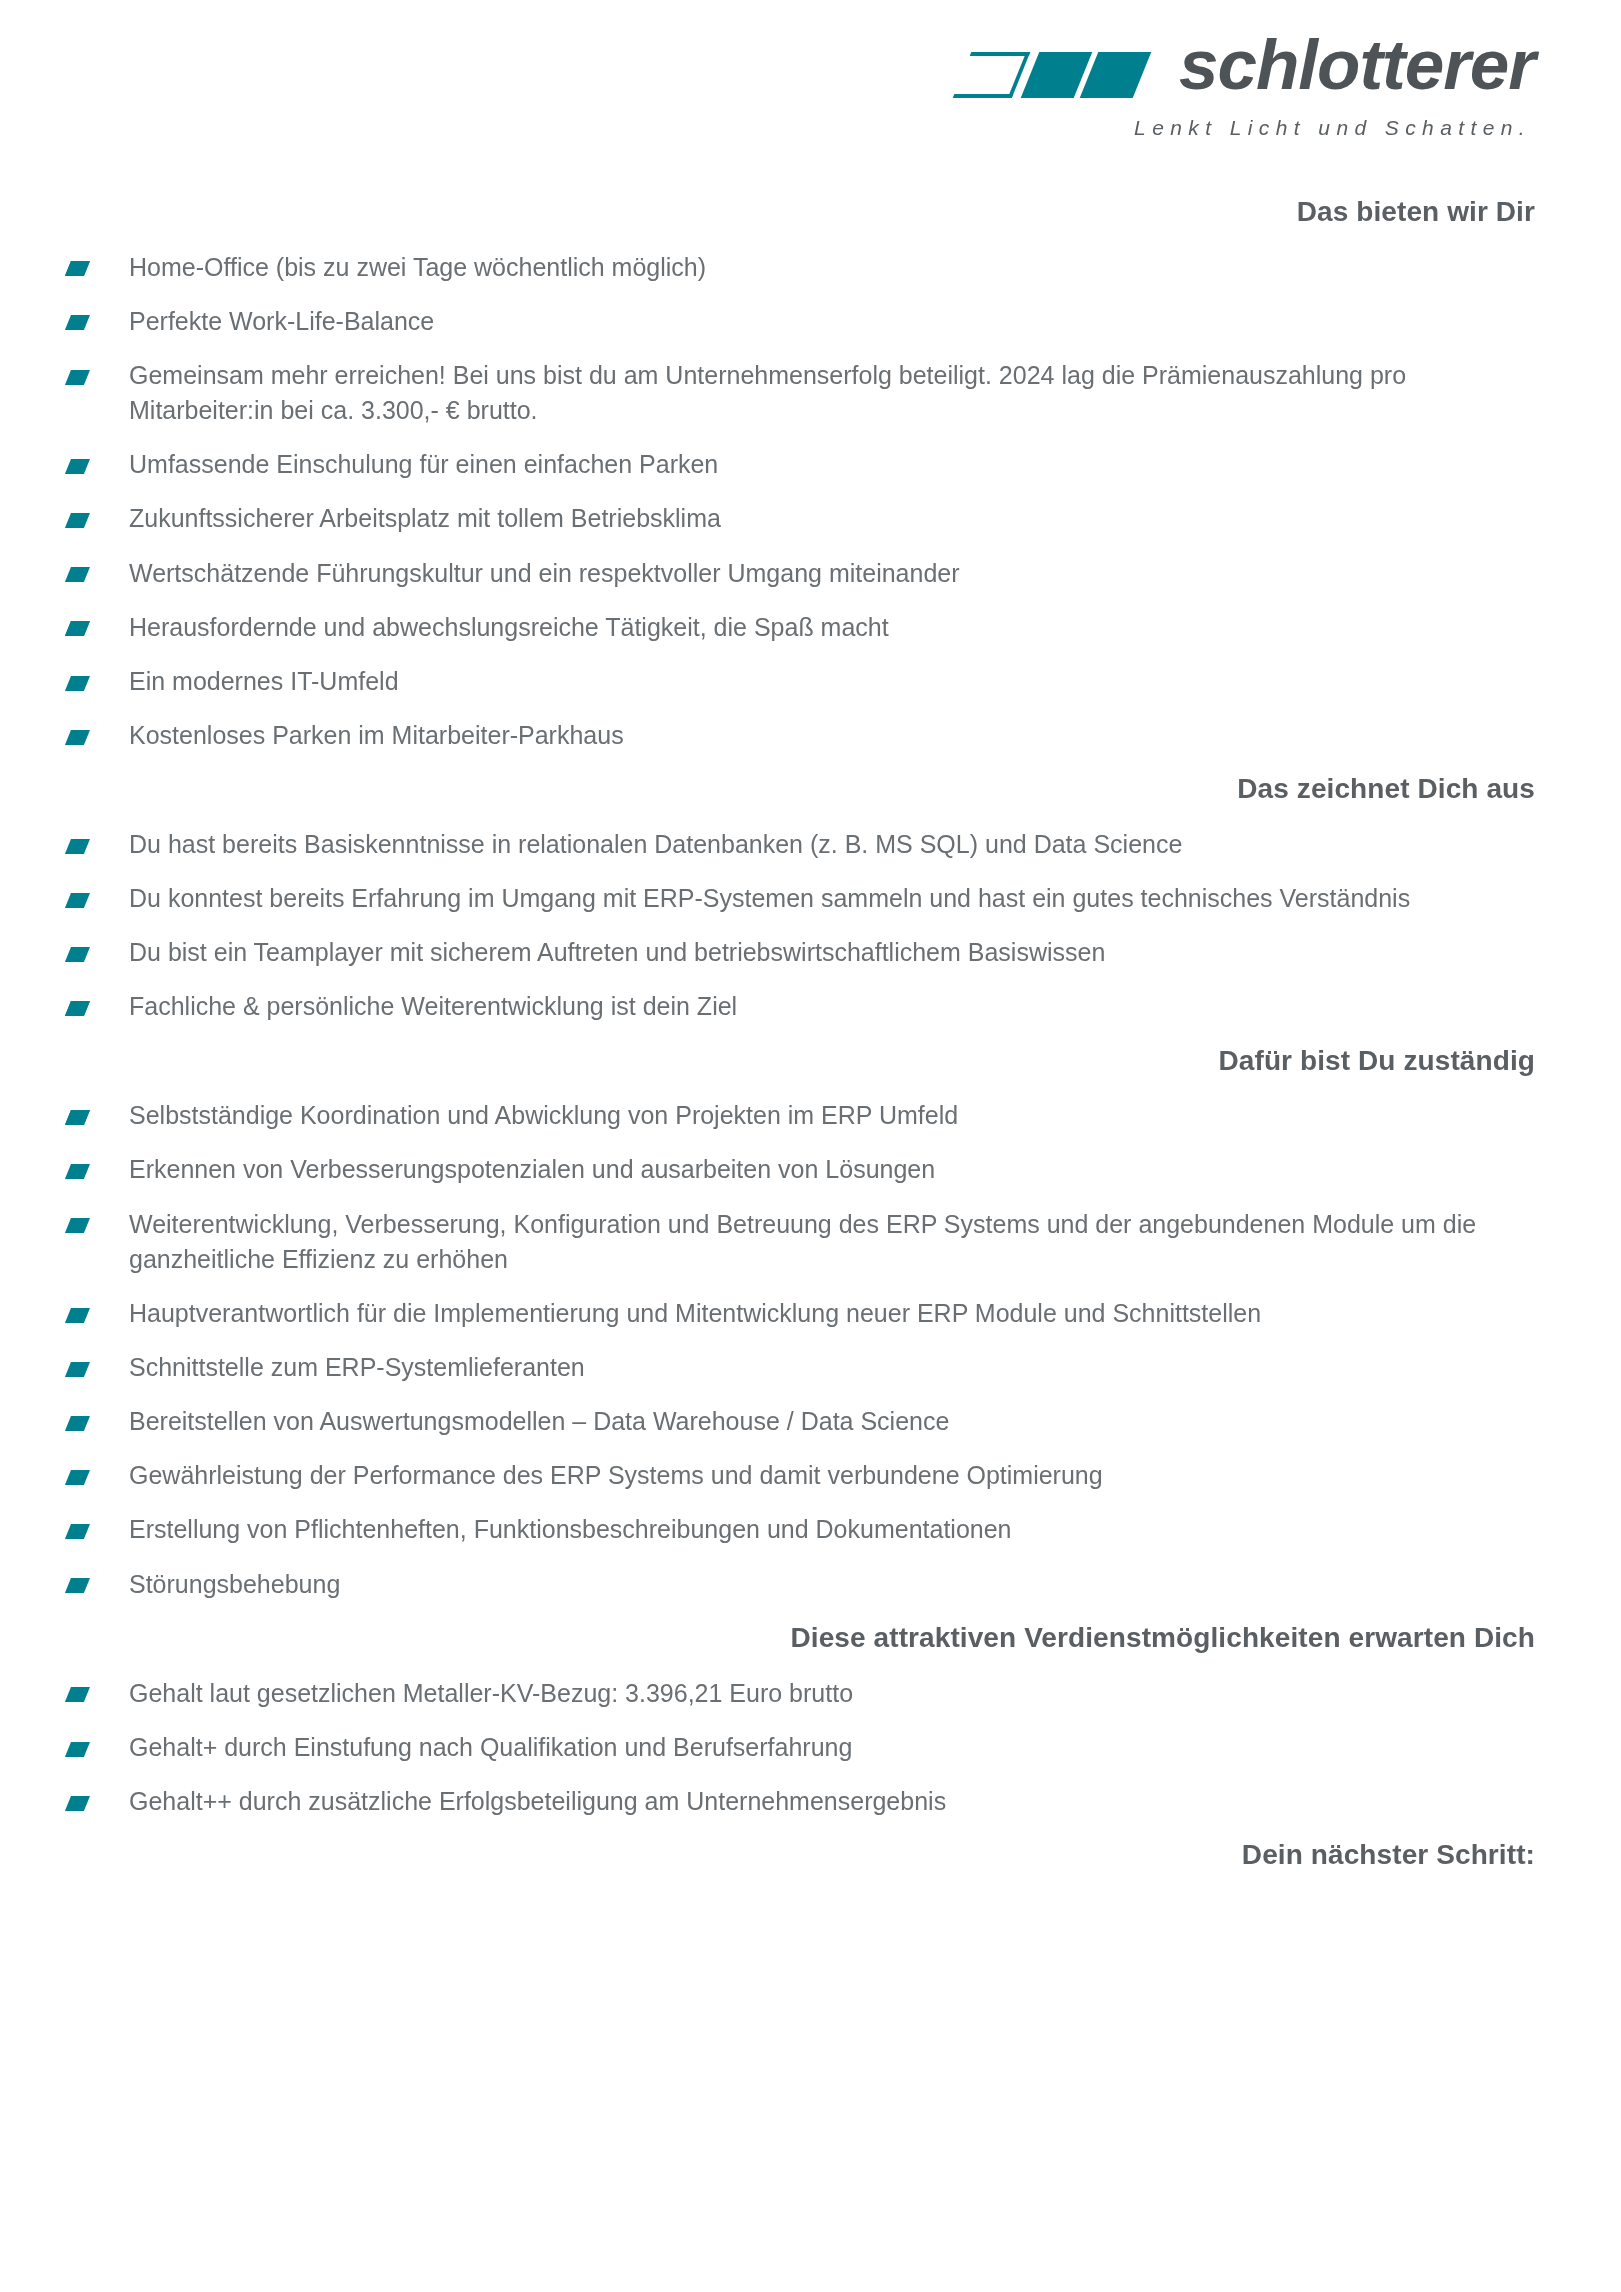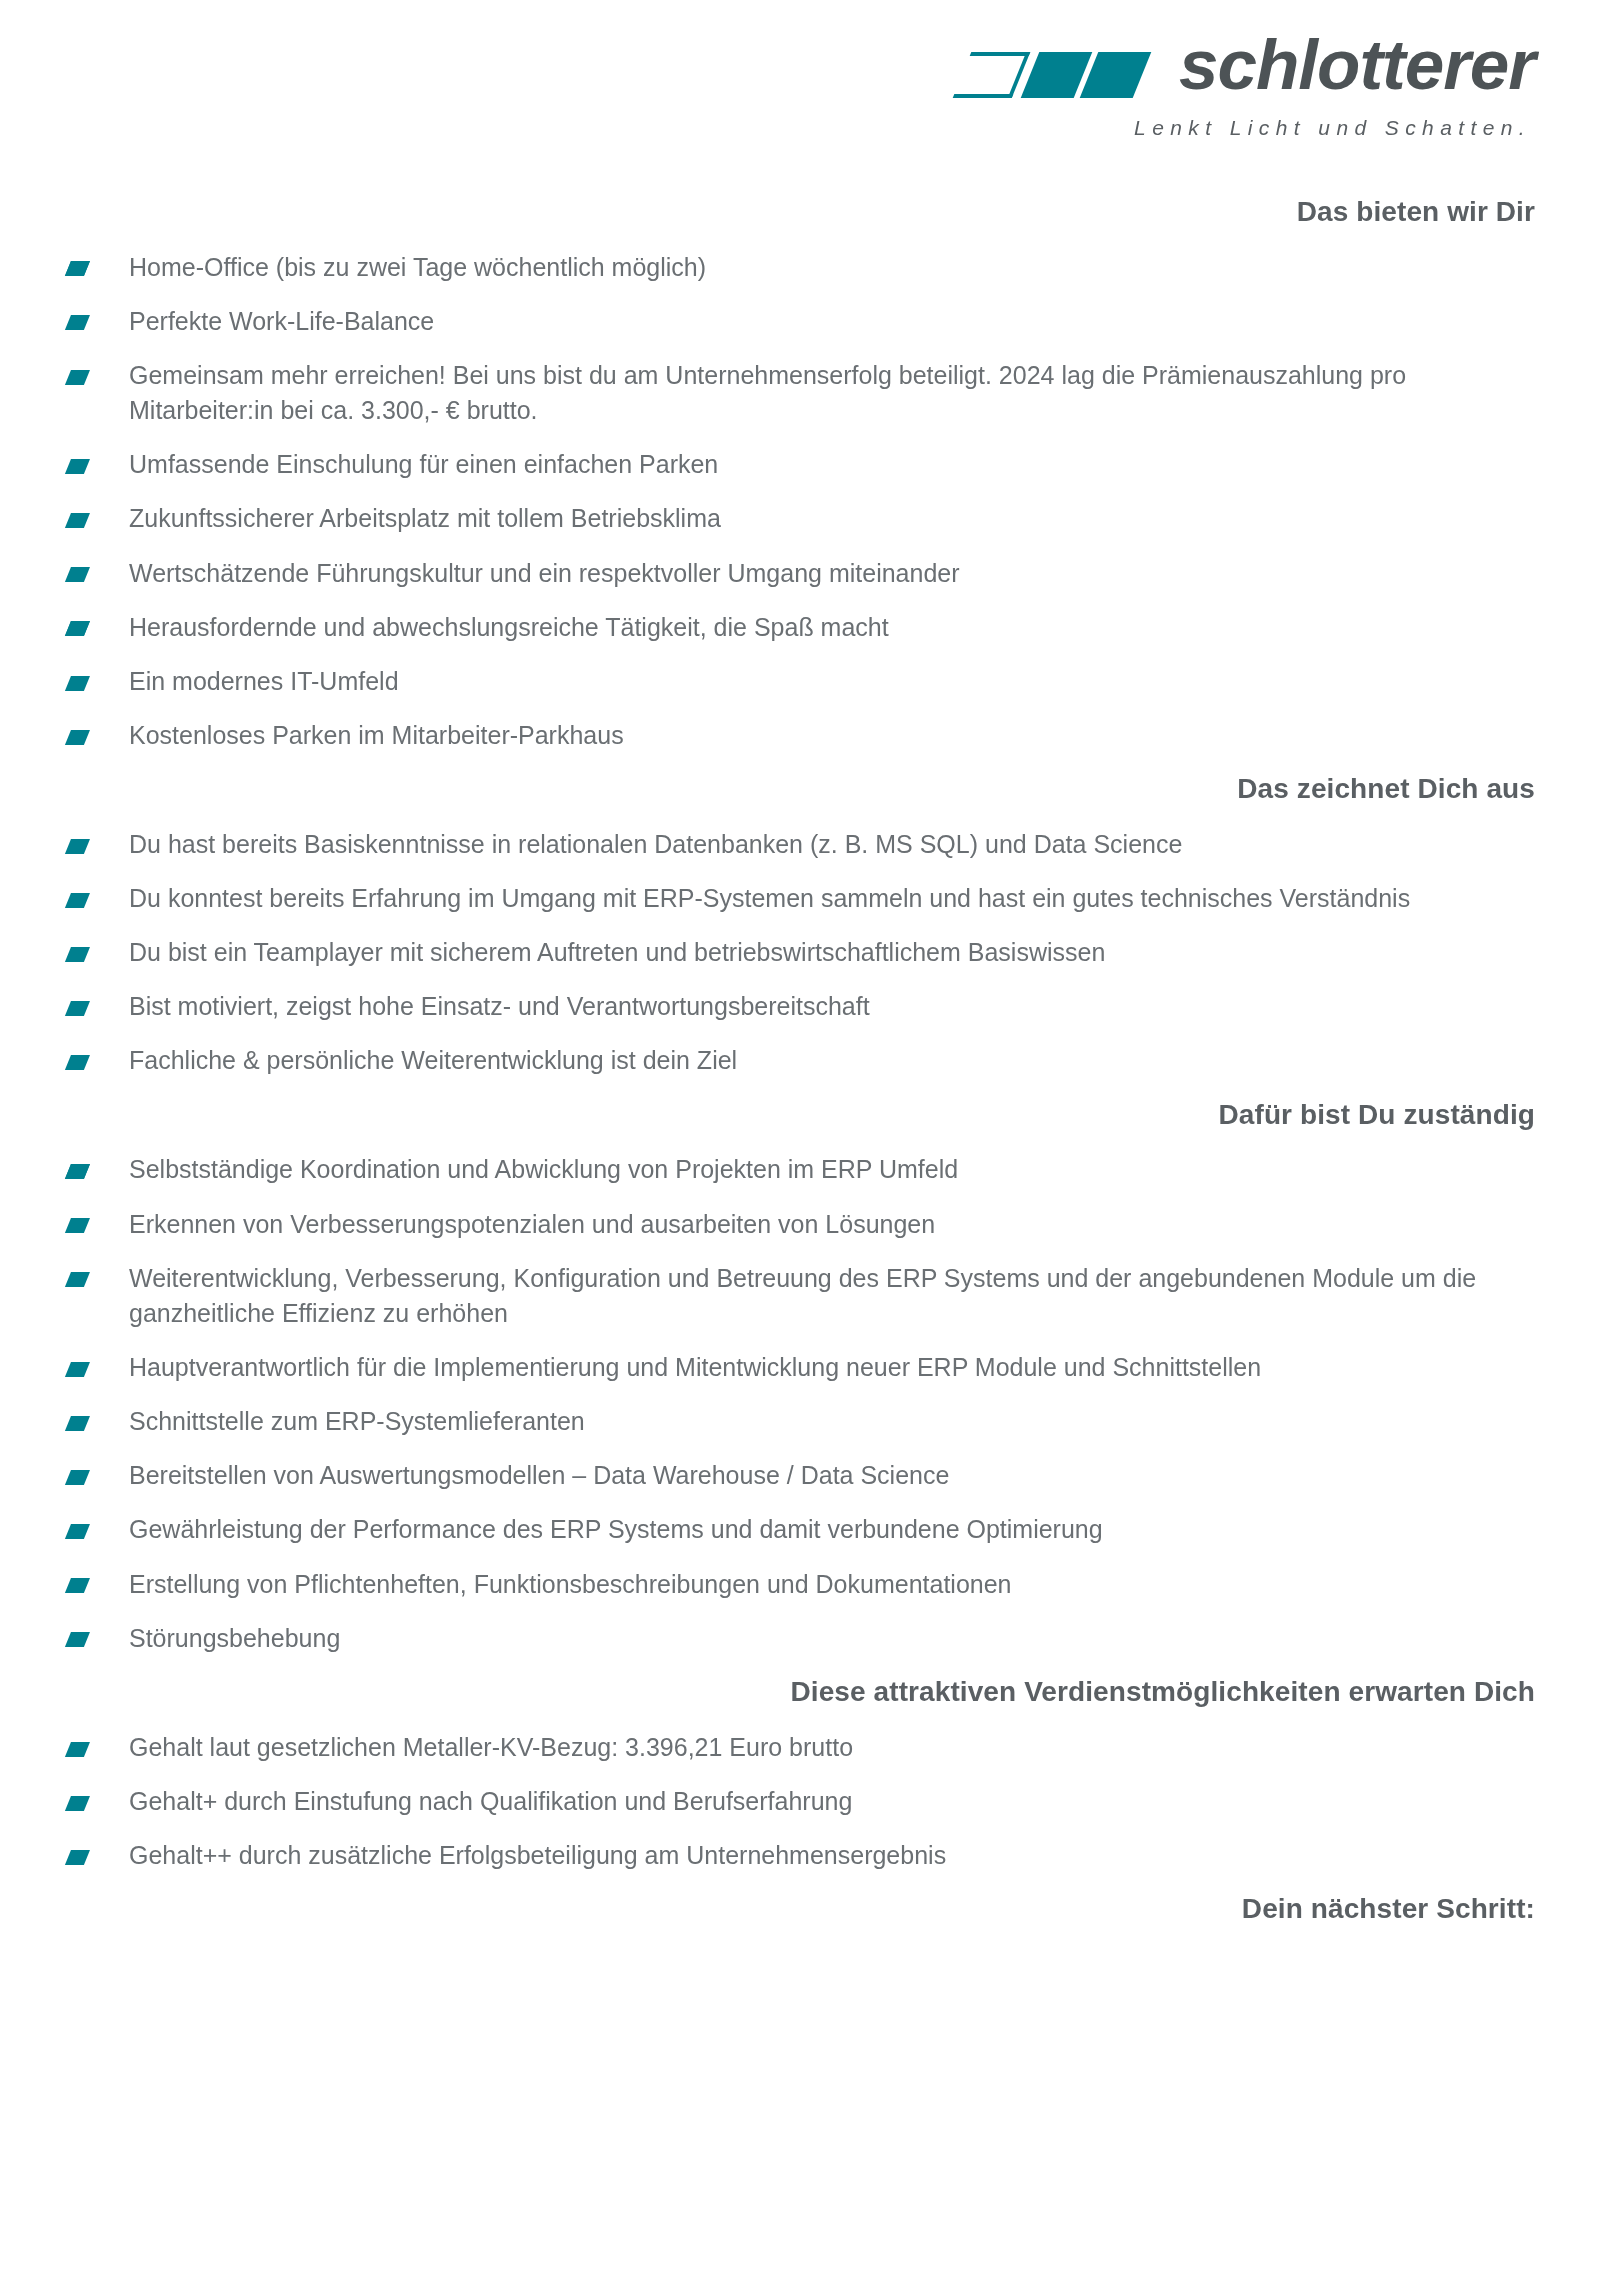--- a/index.html
+++ b/index.html
@@ -159,21 +159,21 @@
           <li><span class="bullet-mark"></span><span>Ein modernes IT-Umfeld</span></li>
           <li><span class="bullet-mark"></span><span>Kostenloses Parken im Mitarbeiter-Parkhaus</span></li>
         </ul>
       </div>
       <div class="section">
         <h2 class="section-title">Das zeichnet Dich aus</h2>
         <ul class="bullets">
           <li><span class="bullet-mark"></span><span>Du hast bereits Basiskenntnisse in relationalen Datenbanken (z. B. MS SQL) und Data Science</span></li>
           <li><span class="bullet-mark"></span><span>Du konntest bereits Erfahrung im Umgang mit ERP-Systemen sammeln und hast ein gutes technisches Verständnis</span></li>
           <li><span class="bullet-mark"></span><span>Du bist ein Teamplayer mit sicherem Auftreten und betriebswirtschaftlichem Basiswissen</span></li>
-          <li><span class="bullet-mark"></span><span>Bist motiviert, zeigst hohe Einsatz- und Verantwortungsbereitschaft</span></li>
+          <li><span class="bullet-mark"></span></li>
           <li><span class="bullet-mark"></span><span>Fachliche &amp; persönliche Weiterentwicklung ist dein Ziel</span></li>
         </ul>
       </div>
       <div class="section">
         <h2 class="section-title">Dafür bist Du zuständig</h2>
         <ul class="bullets">
           <li><span class="bullet-mark"></span></li>
           <li><span class="bullet-mark"></span><span>Selbstständige Koordination und Abwicklung von Projekten im ERP Umfeld</span></li>
           <li><span class="bullet-mark"></span><span>Erkennen von Verbesserungspotenzialen und ausarbeiten von Lösungen</span></li>
           <li><span class="bullet-mark"></span><span>Weiterentwicklung, Verbesserung, Konfiguration und Betreuung des ERP Systems und der angebundenen Module um die ganzheitliche Effizienz zu erhöhen</span></li>

